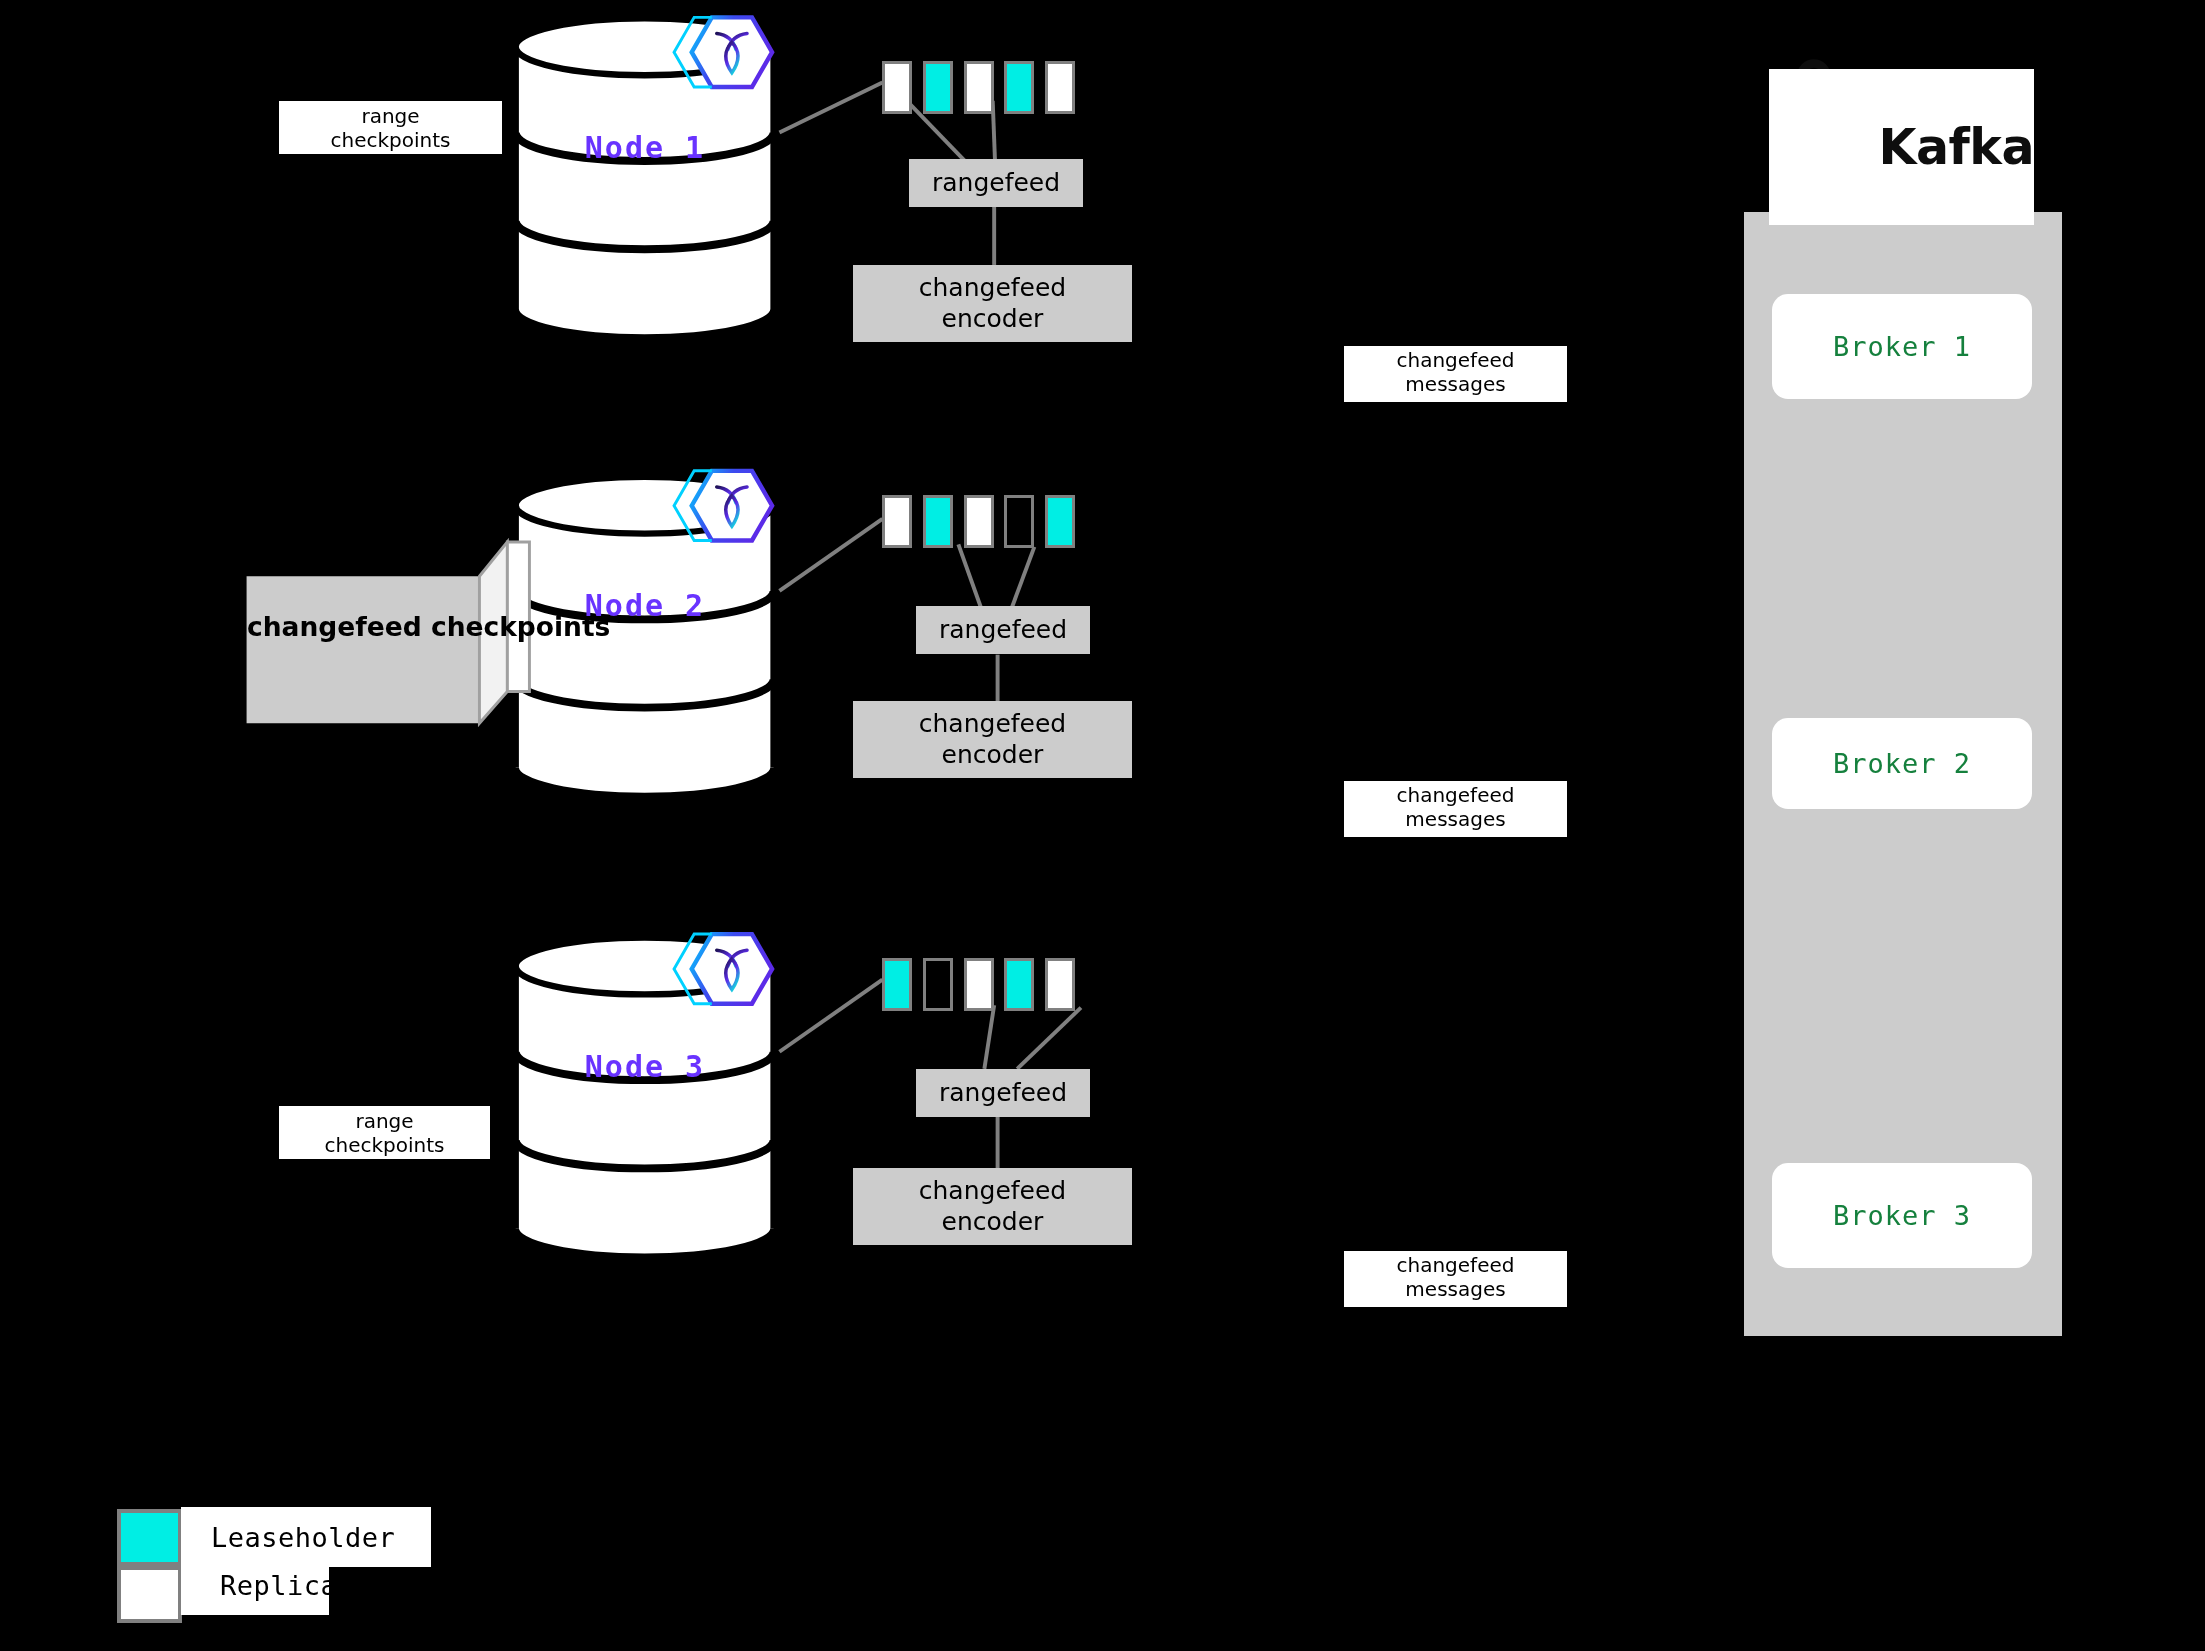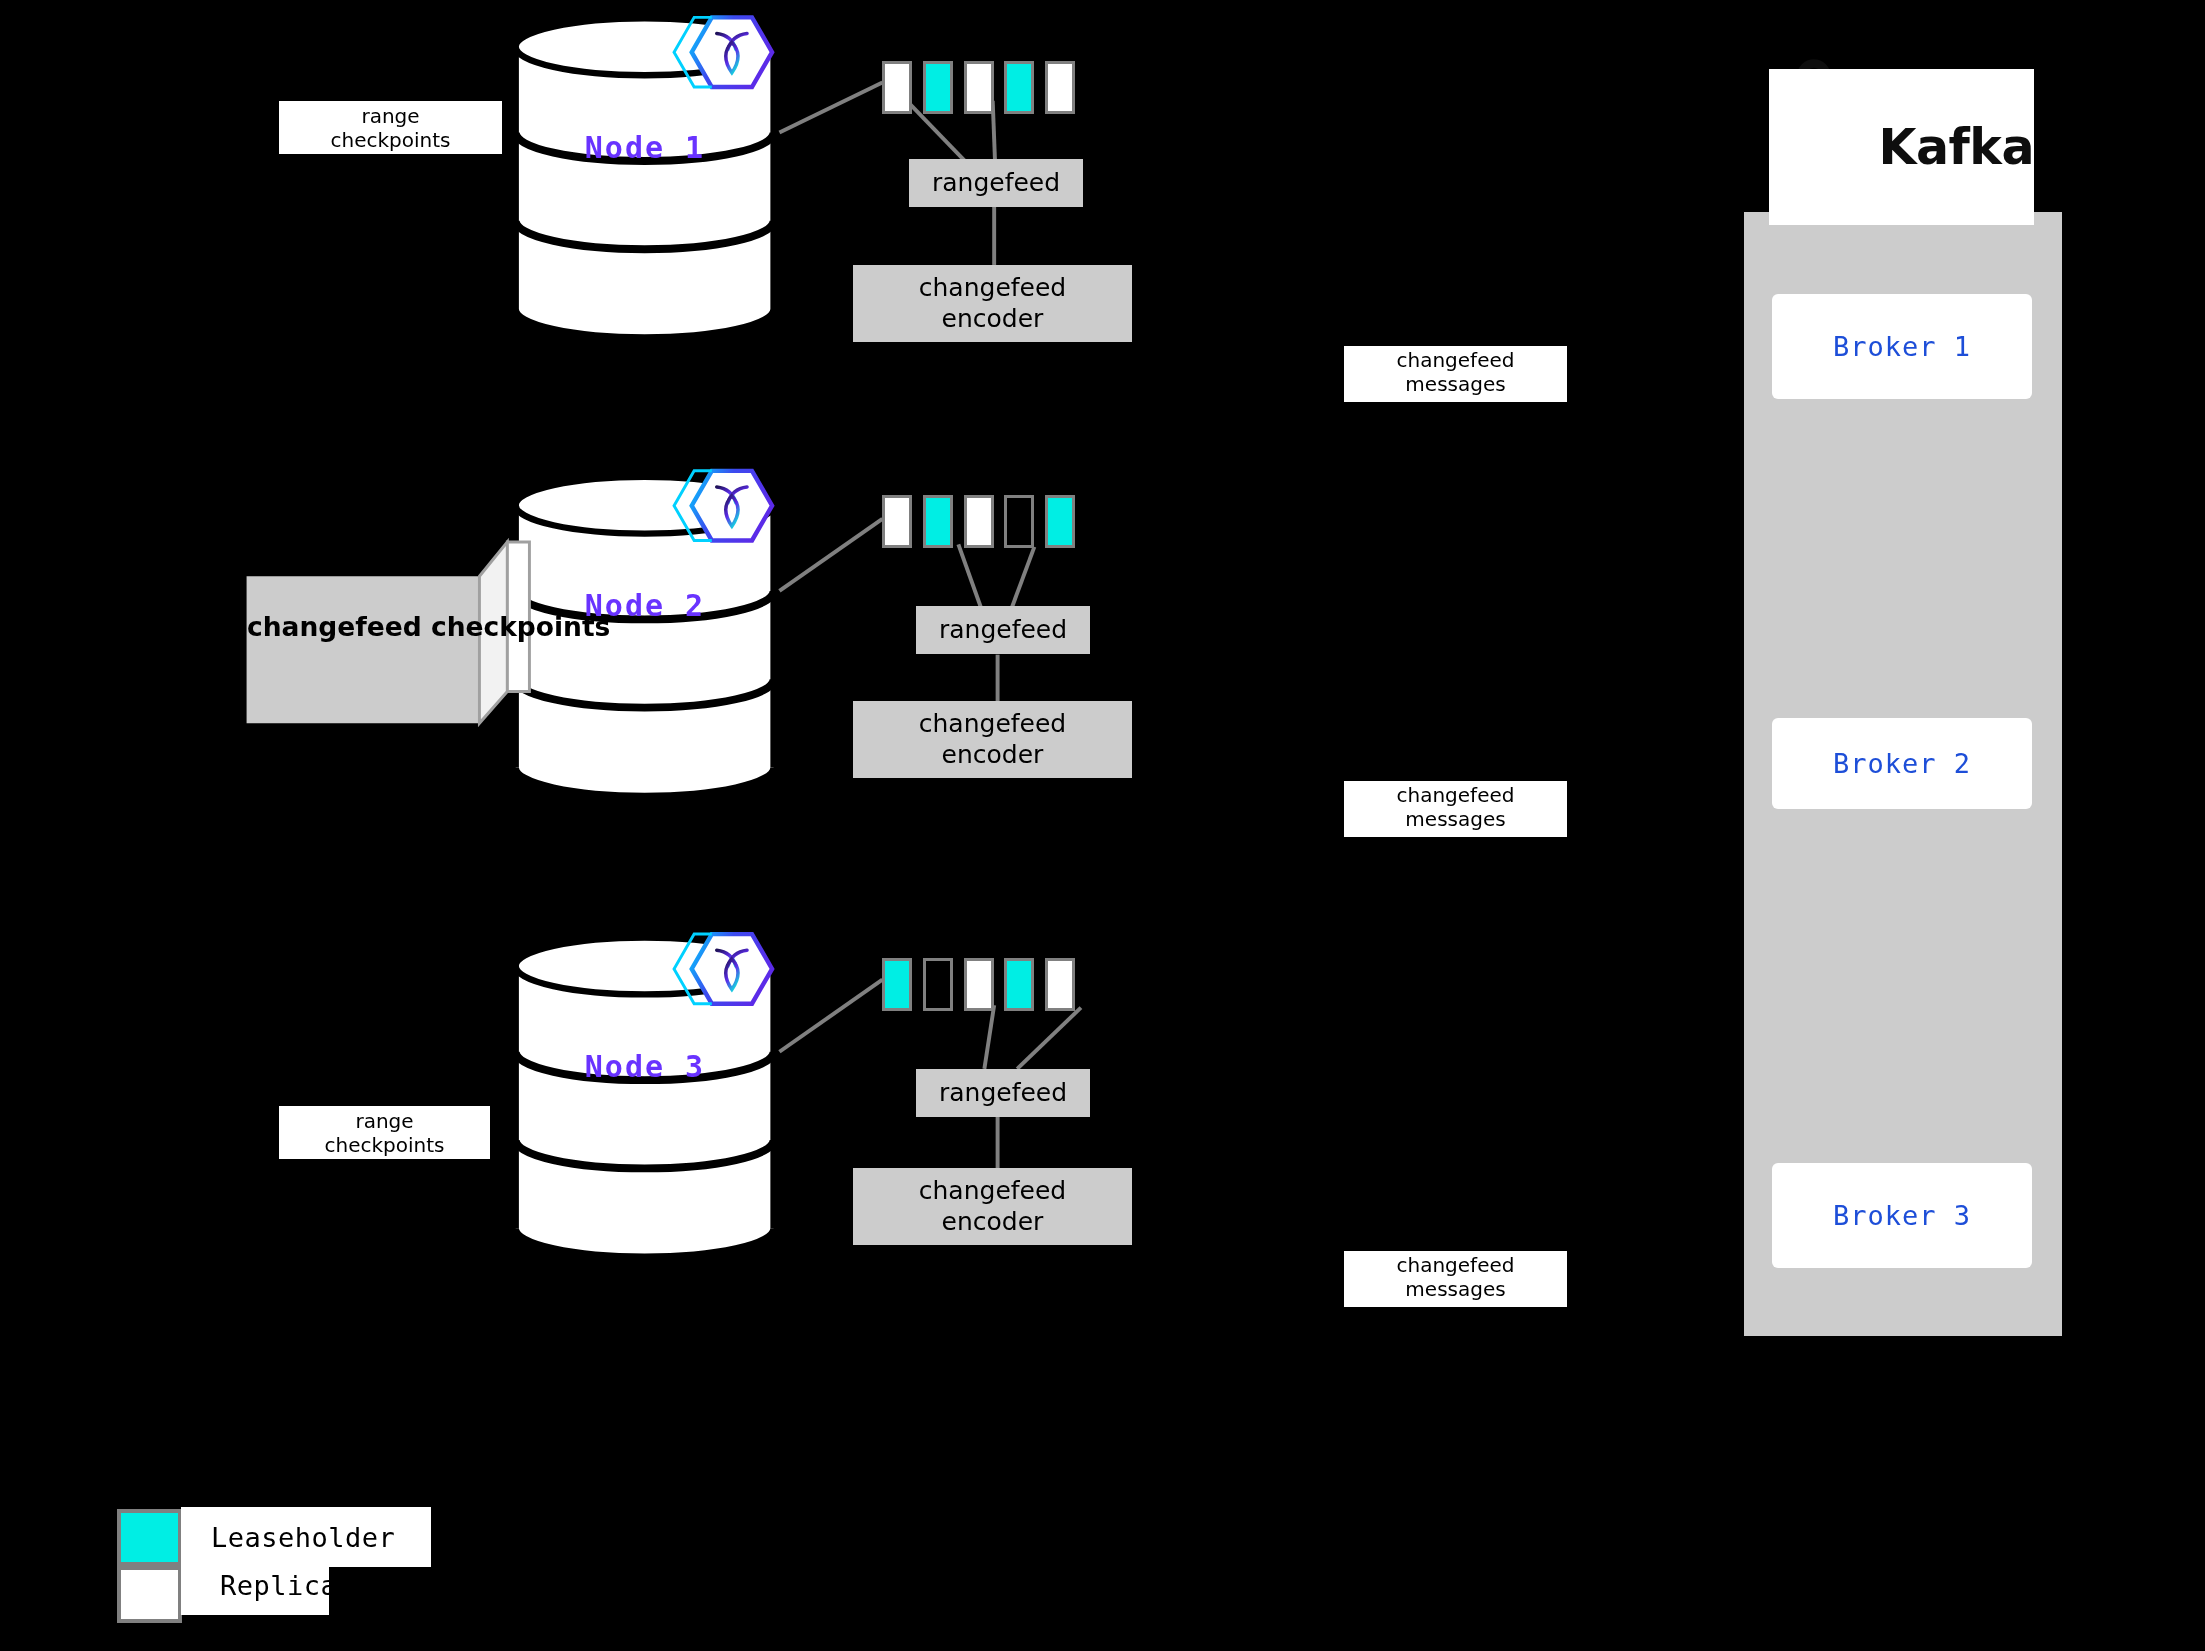--- a/index.html
+++ b/index.html
@@ -114,27 +114,27 @@
   #kafka-wordmark {
     font-family: "DejaVu Sans", "Liberation Sans", sans-serif;
     font-weight: bold;
     font-size: 49px;
     color: #0E0E0E;
     letter-spacing: -0.5px;
   }
   .broker-box {
     position: absolute;
     background: #FFFFFF;
-    border-radius: 6px;
+    border-radius: 16px;
     display: flex;
     align-items: center;
     justify-content: center;
     font-family: "DejaVu Sans Mono", "Liberation Mono", monospace;
     font-size: 27px;
-    color: #1d4ed8;
+    color: #15803d;
     letter-spacing: 1px;
   }
 
   
   #resolved-pill {
     position: absolute;
     left: 964px; top: 1461px;
     width: 471px; height: 49px;
     background: #FFFFFF;
     border-radius: 25.5px;

